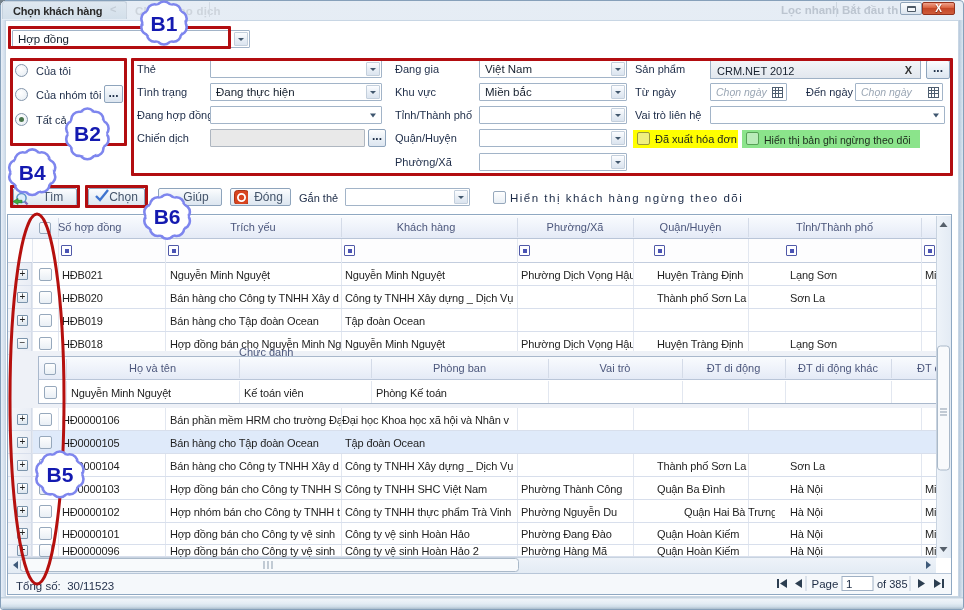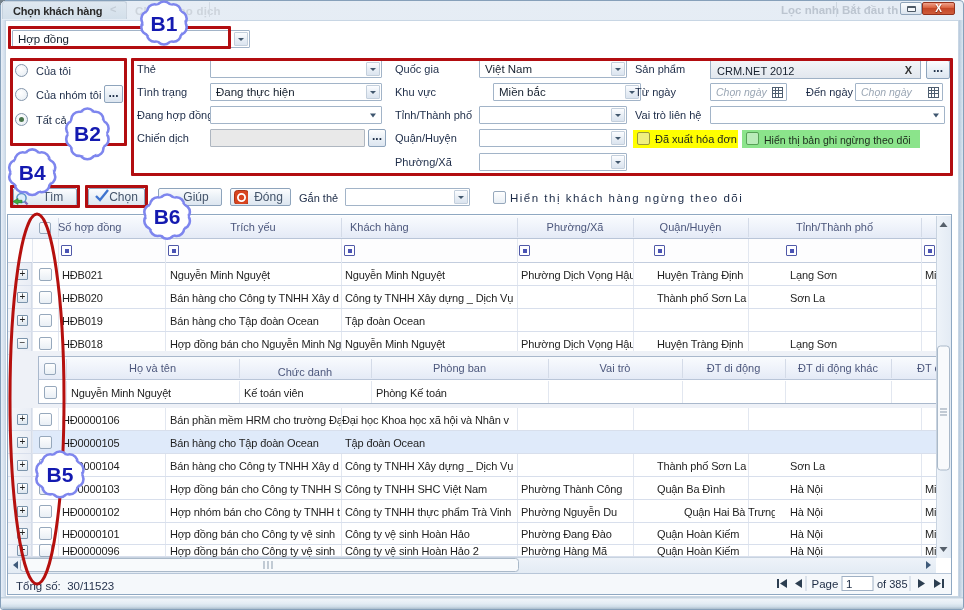--- a/index.html
+++ b/index.html
@@ -69,29 +69,29 @@
       <span class="tri-d"></span>
     </span>
   </div>
 <div class="lbl" style="left:137px;top:109px">Đang hợp đồng</div>
 <div class="combo" style="left:210px;top:106px;width:172px;height:18px">
     <span class="tri-d2"></span>
   </div>
 <div class="lbl" style="left:137px;top:132px">Chiến dịch</div>
 <div class="abs" style="left:210px;top:129px;width:155px;height:18px;background:#e9e9e9;border:1px solid #aeb6c0;border-radius:1px"></div>
 <div class="tbtn" style="left:368px;top:129px;width:18px;height:18px;line-height:13px;font-weight:bold">...</div>
-<div class="lbl" style="left:395px;top:63px">Quốc gia</div>
+<div class="lbl" style="left:395px;top:63px">Đang gia</div>
 <div class="combo" style="left:479px;top:60px;width:148px;height:18px">
     <span class="cb-t">Việt Nam</span>
     <span class="cb-btn">
       <span class="tri-d"></span>
     </span>
   </div>
 <div class="lbl" style="left:395px;top:86px">Khu vực</div>
-<div class="combo" style="left:493px;top:83px;width:148px;height:18px">
+<div class="combo" style="left:479px;top:83px;width:148px;height:18px">
     <span class="cb-t">Miền bắc</span>
     <span class="cb-btn">
       <span class="tri-d"></span>
     </span>
   </div>
 <div class="lbl" style="left:395px;top:109px">Tỉnh/Thành phố</div>
 <div class="combo" style="left:479px;top:106px;width:148px;height:18px">
     <span class="cb-btn">
       <span class="tri-d"></span>
     </span>
@@ -167,21 +167,21 @@
   </div>
 <div class="chk" style="left:493px;top:191px"></div>
 <div class="abs" style="left:510px;top:192px;font-size:11.5px;color:#1c2b47;white-space:nowrap;letter-spacing:1.5px">Hiển thị khách hàng ngừng theo dõi</div>
 <div class="abs" style="left:7px;top:214px;width:945px;height:381px;border:1px solid #8fa8c2;background:#fff"></div>
 <div class="abs" style="left:8px;top:216px;width:928px;height:23px;background:linear-gradient(#f9fbfe,#eef2fa 55%,#e4eaf6);border-bottom:1px solid #b9c5d8"></div>
 <div class="abs" style="left:58px;top:218px;width:1px;height:19px;background:#d4dbe8"></div>
 <div class="hdrtxt" style="left:58px;top:227px;width:107px;text-align:left">Số hợp đồng</div>
 <div class="abs" style="left:165px;top:218px;width:1px;height:19px;background:#d4dbe8"></div>
 <div class="hdrtxt" style="left:165px;top:227px;width:176px;text-align:center">Trích yếu</div>
 <div class="abs" style="left:341px;top:218px;width:1px;height:19px;background:#d4dbe8"></div>
-<div class="hdrtxt" style="left:350px;top:227px;width:176px;text-align:left">Khách hàng</div>
+<div class="hdrtxt" style="left:338px;top:227px;width:176px;text-align:center">Khách hàng</div>
 <div class="abs" style="left:517px;top:218px;width:1px;height:19px;background:#d4dbe8"></div>
 <div class="hdrtxt" style="left:517px;top:227px;width:116px;text-align:center">Phường/Xã</div>
 <div class="abs" style="left:633px;top:218px;width:1px;height:19px;background:#d4dbe8"></div>
 <div class="hdrtxt" style="left:633px;top:227px;width:115px;text-align:center">Quận/Huyện</div>
 <div class="abs" style="left:748px;top:218px;width:1px;height:19px;background:#d4dbe8"></div>
 <div class="hdrtxt" style="left:748px;top:227px;width:173px;text-align:center">Tỉnh/Thành phố</div>
 <div class="abs" style="left:921px;top:218px;width:1px;height:19px;background:#d4dbe8"></div>
 <div class="chk" style="left:39px;top:222px;width:12px;height:12px"></div>
 <div class="abs" style="left:8px;top:239px;width:928px;height:24px;background:#fdfdfe;border-bottom:1px solid #c3cdde"></div>
 <div class="ficon" style="left:61px;top:245px">
@@ -315,21 +315,21 @@
 <div class="cell" style="left:521px;top:545px;width:112px">Phường Hàng Mã</div>
 <div class="cell" style="left:657px;top:545px;width:91px">Quận Hoàn Kiếm</div>
 <div class="cell" style="left:790px;top:545px;width:131px">Hà Nội</div>
 <div class="cell" style="left:925px;top:545px;width:11px">Mi</div>
 <div class="abs" style="left:9px;top:351px;width:941px;height:57px;background:#eef1f7"></div>
 <div class="abs" style="left:38px;top:356px;width:900px;height:48px;border:1px solid #a9b8cc;background:#fff;overflow:hidden"></div>
 <div class="abs" style="left:39px;top:357px;width:898px;height:23px;background:linear-gradient(#f9fbfe,#eef2fa 55%,#e4eaf6);border-bottom:1px solid #b9c5d8"></div>
 <div class="abs" style="left:66px;top:359px;width:1px;height:19px;background:#d4dbe8"></div>
 <div class="hdrtxt" style="left:66px;top:368px;width:173px;text-align:center;overflow:hidden">Họ và tên</div>
 <div class="abs" style="left:239px;top:359px;width:1px;height:19px;background:#d4dbe8"></div>
-<div class="hdrtxt" style="left:239px;top:372px;width:132px;text-align:center;overflow:hidden">Chức danh</div>
+<div class="hdrtxt" style="left:239px;top:352px;width:132px;text-align:left;overflow:hidden">Chức danh</div>
 <div class="abs" style="left:371px;top:359px;width:1px;height:19px;background:#d4dbe8"></div>
 <div class="hdrtxt" style="left:371px;top:368px;width:177px;text-align:center;overflow:hidden">Phòng ban</div>
 <div class="abs" style="left:548px;top:359px;width:1px;height:19px;background:#d4dbe8"></div>
 <div class="hdrtxt" style="left:548px;top:368px;width:134px;text-align:center;overflow:hidden">Vai trò</div>
 <div class="abs" style="left:682px;top:359px;width:1px;height:19px;background:#d4dbe8"></div>
 <div class="hdrtxt" style="left:682px;top:368px;width:103px;text-align:center;overflow:hidden">ĐT di động</div>
 <div class="abs" style="left:785px;top:359px;width:1px;height:19px;background:#d4dbe8"></div>
 <div class="hdrtxt" style="left:785px;top:368px;width:106px;text-align:center;overflow:hidden">ĐT di động khác</div>
 <div class="abs" style="left:891px;top:359px;width:1px;height:19px;background:#d4dbe8"></div>
 <div class="hdrtxt" style="left:917px;top:368px;width:20px;overflow:hidden">ĐT cố định</div>

